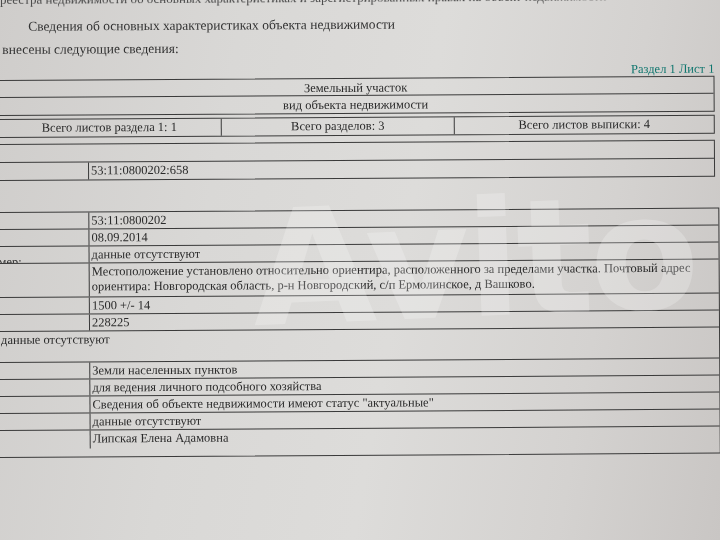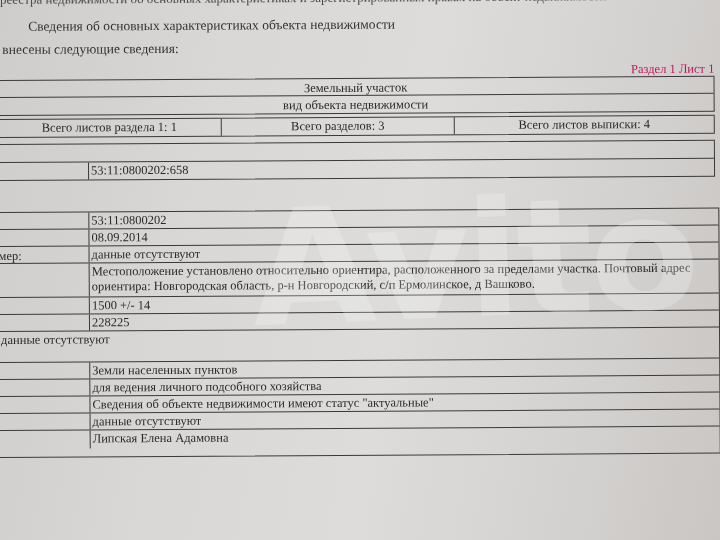--- a/index.html
+++ b/index.html
@@ -41,21 +41,21 @@
     .intro {
       position: absolute;
       left: 2px; top: 42px;
       font-size: 13.5px;
       color: #333;
     }
     .section-label {
       position: absolute;
       right: 6px; top: 66px;
       font-size: 12.5px;
-      color: #be185d;
+      color: #0f766e;
     }
     .box {
       position: absolute;
       border: 1.5px solid #3a3a3a;
       box-sizing: border-box;
     }
     .row {
       border-bottom: 1.5px solid #3a3a3a;
       box-sizing: border-box;
       font-size: 12.5px;
@@ -86,21 +86,21 @@
     .cad-box .row { height: 17.5px; }
     .lcol {
       width: 91px;
       border-right: 1.5px solid #3a3a3a;
       box-sizing: border-box;
       align-self: stretch;
       font-size: 12.5px;
       padding-left: 0;
       white-space: nowrap;
       overflow: hidden;
-      padding-top: 2px;
+      padding-top: 8px;
     }
     .rcol {
       flex: 1;
       padding-left: 2px;
       padding-top: 1px;
       font-size: 12.5px;
       line-height: 15px;
     }
     
     .main-box { left: -4px; top: 212px; width: 722px; height: 246px; }

